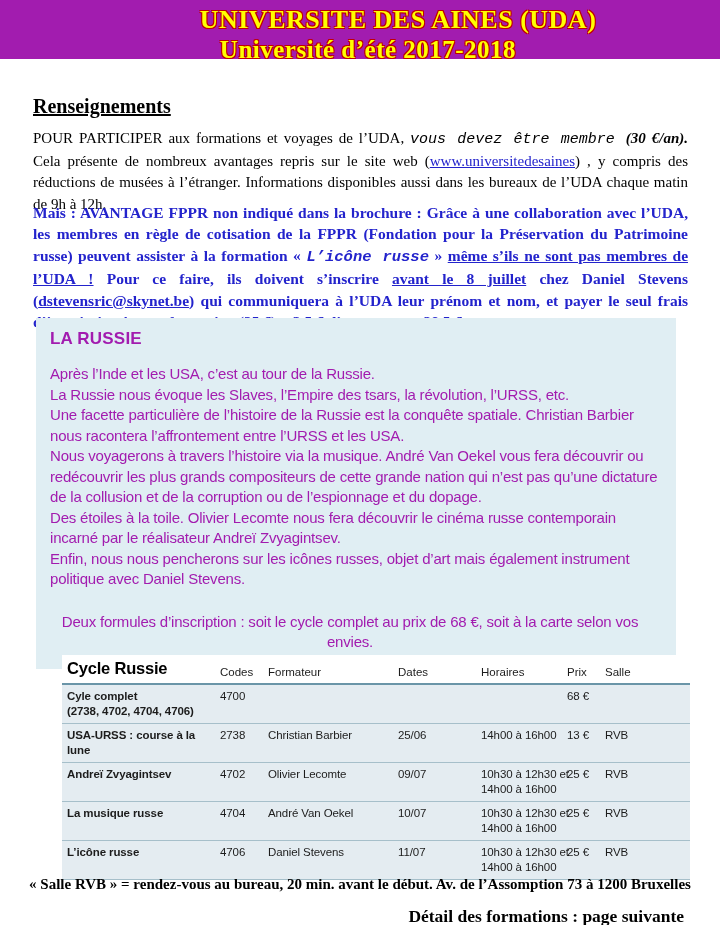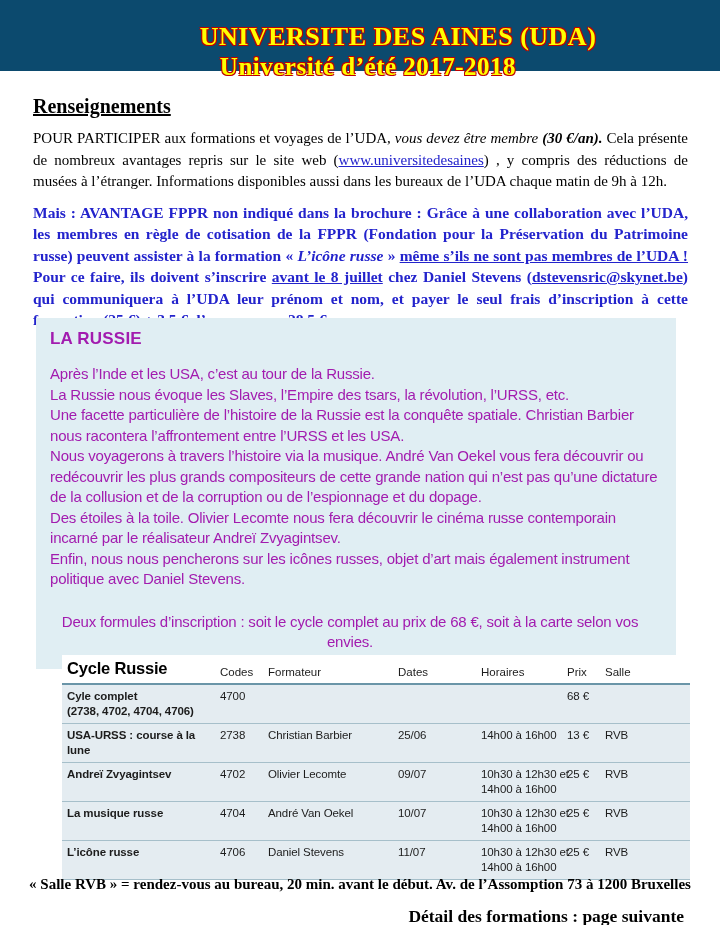--- a/index.html
+++ b/index.html
@@ -1,32 +1,32 @@
 <!DOCTYPE html>
 <html><head>
 <meta charset="utf-8">
 <style>
   html,body{margin:0;padding:0;background:#ffffff;}
   .page{position:relative;width:720px;height:925px;background:#ffffff;overflow:hidden;
         font-family:"Liberation Serif", serif;color:#000;}
 
   
-  .banner{position:absolute;top:0;left:0;width:720px;height:71px;background:#0c4a6e;
-          text-align:center;padding-top:22px;box-sizing:border-box;}
+  .banner{position:absolute;top:0;left:0;width:720px;height:59px;background:#a21caf;
+          text-align:center;padding-top:5px;box-sizing:border-box;}
   .banner div{font-weight:bold;color:#ffff00;letter-spacing:.5px;
           text-shadow:-1px -1px 0 #c00000,1px -1px 0 #c00000,-1px 1px 0 #c00000,1px 1px 0 #c00000;}
   .banner-line1{font-size:26px;line-height:30px;position:relative;left:38px;}
   .banner-line2{font-size:25px;line-height:29px;position:relative;left:8px;}
 
   
   .heading{position:absolute;top:82px;left:33px;font-size:20px;font-weight:bold;text-decoration:underline;}
   .para{position:absolute;left:33px;width:655px;text-align:justify;}
   .para-intro{top:113px;font-size:15px;line-height:21.5px;}
   .para-avantage{top:186px;font-size:15.5px;line-height:21.5px;font-weight:bold;color:#2323cc;}
-  .em-it{font-style:italic;}
+  .em-it{font-style:italic;font-family:Liberation Mono, monospace;}
   .em-bold-it{font-style:italic;font-weight:bold;}
   .u{text-decoration:underline;}
   a.weblink{color:#2323cc;text-decoration:underline;cursor:pointer;}
 
   
   .russie-box{position:absolute;top:318px;left:36px;width:640px;min-height:329px;
               background:#e0eef3;box-sizing:border-box;padding:11px 18px 16px 14px;
               font-family:"Liberation Sans", sans-serif;color:#a21caf;}
   .russie-title{font-size:17px;font-weight:bold;letter-spacing:.2px;line-height:20px;}
   .russie-text{margin-top:15px;font-size:15px;line-height:20.5px;letter-spacing:-.2px;}

